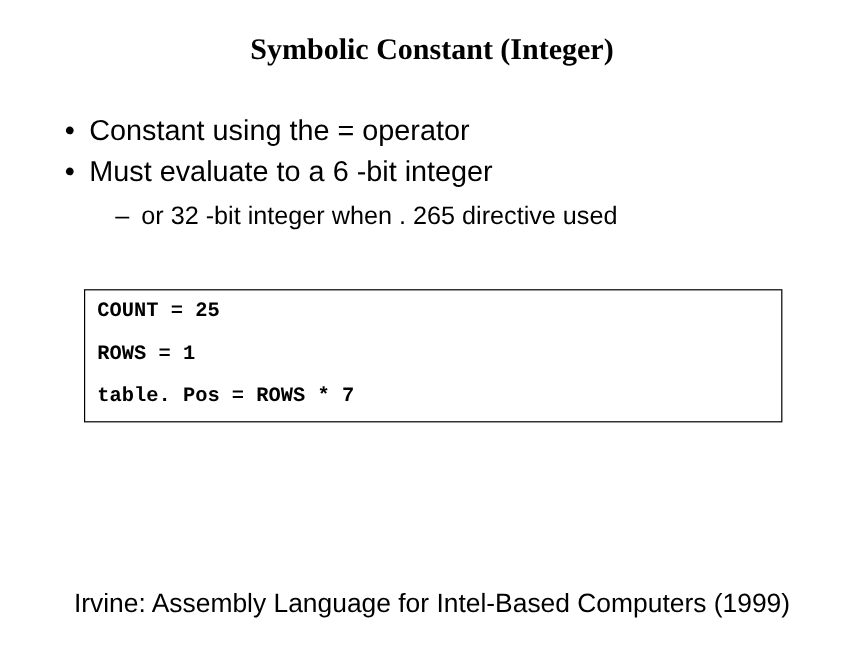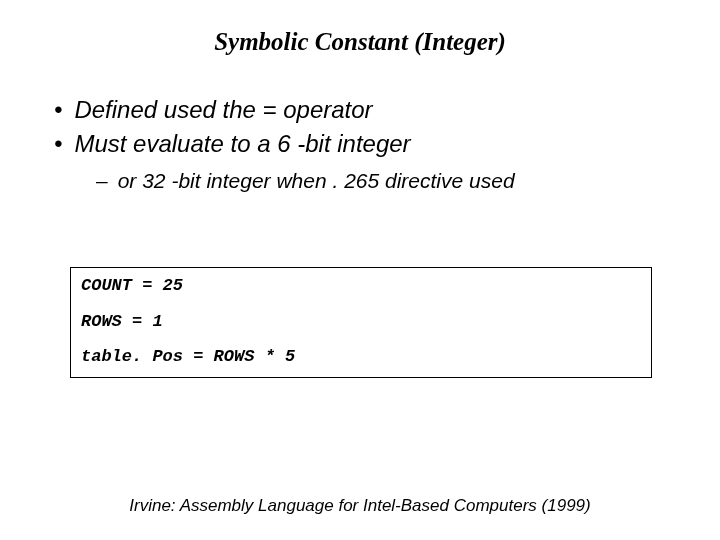--- a/index.html
+++ b/index.html
@@ -10,21 +10,20 @@
     background: #ffffff;
     font-family: Arial, Helvetica, sans-serif;
     color: #000000;
   }
   .slide {
     box-sizing: border-box;
     width: 720px;
     height: 540px;
     padding: 28px 50px 20px 50px;
     position: relative;
-    font-style: italic;
   }
   .title {
     text-align: center;
     font-weight: bold;
     font-size: 25px;
     font-family: "Times New Roman", Times, serif;
     margin-bottom: 38px;
   }
   .bullets {
     font-size: 24px;
@@ -43,21 +42,21 @@
     display: flex;
     align-items: flex-start;
     font-size: 21px;
     margin-left: 42px;
     margin-top: 6px;
   }
   .subbullet .dash {
     margin-right: 10px;
   }
   .codebox {
-    margin-top: 72px;
+    margin-top: 46px;
     margin-left: 20px;
     width: 560px;
     border: 1px solid #000;
     padding: 8px 10px 10px 10px;
     font-family: "Courier New", Courier, monospace;
     font-size: 17px;
     font-weight: bold;
     line-height: 1.15;
   }
   .codebox .codeline {
@@ -65,46 +64,46 @@
   }
   .codebox .codeline:last-child {
     margin-bottom: 0;
   }
   .footer {
     position: absolute;
     bottom: 24px;
     left: 0;
     width: 100%;
     text-align: center;
-    font-size: 17px;
+    font-size: 22px;
   }
 </style>
 </head>
 <body>
 
 <div class="slide">
 
   <div class="title">Symbolic Constant (Integer)</div>
 
   <div class="bullets">
     <div class="bullet">
       <span class="dot">•</span>
-      <span>Defined used the = operator</span>
+      <span>Constant using the = operator</span>
     </div>
     <div class="bullet">
       <span class="dot">•</span>
       <span>Must evaluate to a 6 -bit integer</span>
     </div>
     <div class="subbullet">
       <span class="dash">–</span>
       <span>or 32 -bit integer when . 265 directive used</span>
     </div>
   </div>
 
   <div class="codebox">
     <div class="codeline">COUNT = 25</div>
     <div class="codeline">ROWS = 1</div>
-    <div class="codeline">table. Pos = ROWS * 5</div>
+    <div class="codeline">table. Pos = ROWS * 7</div>
   </div>
 
   <div class="footer">Irvine: Assembly Language for Intel-Based Computers (1999)</div>
 
 </div>
 
 </body></html>

